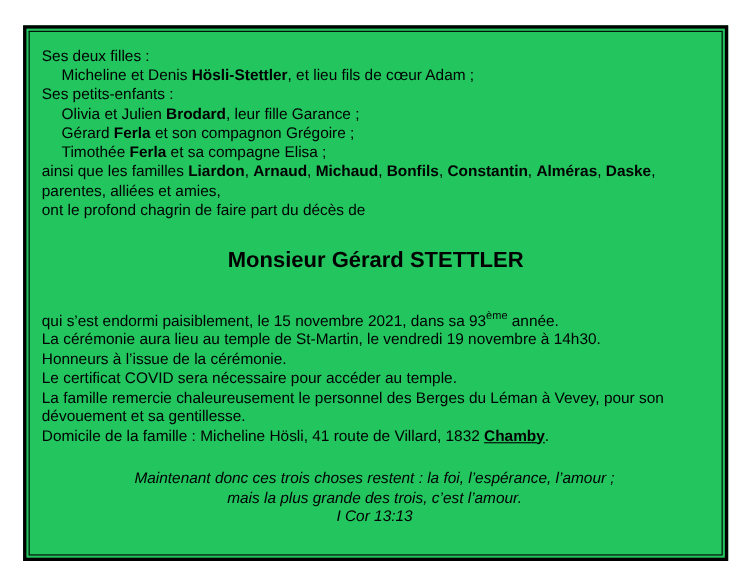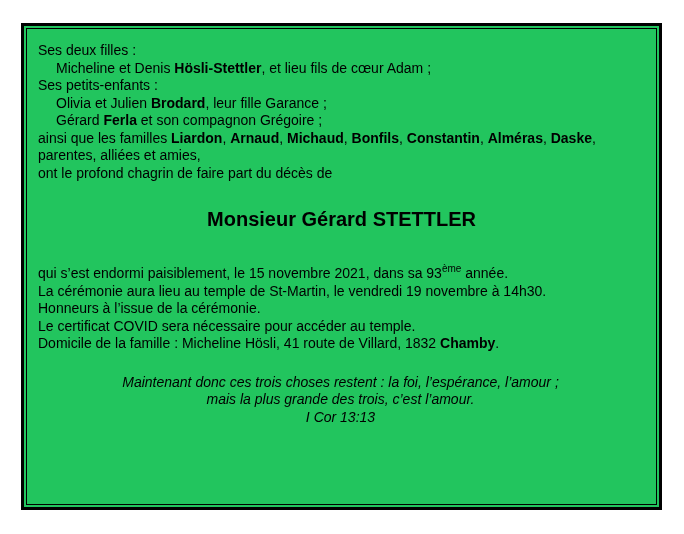--- a/index.html
+++ b/index.html
@@ -59,33 +59,35 @@
 
 <div class="notice-frame">
   <div class="notice-inner">
 
     <div class="intro-block">
         <div class="line"><span>Ses deux filles :</span></div>
         <div class="line indent"><span>Micheline et Denis </span><span style="font-weight: bold;">Hösli-Stettler</span><span>, et lieu fils de cœur Adam ;</span></div>
         <div class="line"><span>Ses petits-enfants :</span></div>
         <div class="line indent"><span>Olivia et Julien </span><span style="font-weight: bold;">Brodard</span><span>, leur fille Garance ;</span></div>
         <div class="line indent"><span>Gérard </span><span style="font-weight: bold;">Ferla</span><span> et son compagnon Grégoire ;</span></div>
+        <div class="line indent"><span>Timothée </span><span style="font-weight: bold;">Ferla</span><span> et sa compagne Elisa ;</span></div>
         <div class="line"><span>ainsi que les familles </span><span style="font-weight: bold;">Liardon</span><span>, </span><span style="font-weight: bold;">Arnaud</span><span>, </span><span style="font-weight: bold;">Michaud</span><span>, </span><span style="font-weight: bold;">Bonfils</span><span>, </span><span style="font-weight: bold;">Constantin</span><span>, </span><span style="font-weight: bold;">Alméras</span><span>, </span><span style="font-weight: bold;">Daske</span><span>,</span></div>
         <div class="line"><span>parentes, alliées et amies,</span></div>
         <div class="line"><span>ont le profond chagrin de faire part du décès de</span></div>
       </div>
 
     <div class="title">Monsieur Gérard STETTLER</div>
 
     <div class="body-block">
         <div class="line"><span>qui s’est endormi paisiblement, le 15 novembre 2021, dans sa 93</span><sup>ème</sup><span> année.</span></div>
         <div class="line"><span>La cérémonie aura lieu au temple de St-Martin, le vendredi 19 novembre à 14h30.</span></div>
         <div class="line"><span>Honneurs à l’issue de la cérémonie.</span></div>
         <div class="line"><span>Le certificat COVID sera nécessaire pour accéder au temple.</span></div>
-        <div class="line"><span>Domicile de la famille : Micheline Hösli, 41 route de Villard, 1832 </span><span style="font-weight: bold;">Chamby</span><span>.</span></div>
+        <div class="line"><span>La famille remercie chaleureusement le personnel des Berges du Léman à Vevey, pour son dévouement et sa gentillesse.</span></div>
+        <div class="line"><span>Domicile de la famille : Micheline Hösli, 41 route de Villard, 1832 </span><span style="font-weight: bold; text-decoration: underline;">Chamby</span><span>.</span></div>
       </div>
 
     <div class="quote-block">
         <div class="line"><span>Maintenant donc ces trois choses restent : la foi, l’espérance, l’amour ;</span></div>
         <div class="line"><span>mais la plus grande des trois, c’est l’amour.</span></div>
         <div class="line"><span>I Cor 13:13</span></div>
       </div>
 
   </div>
 </div>

